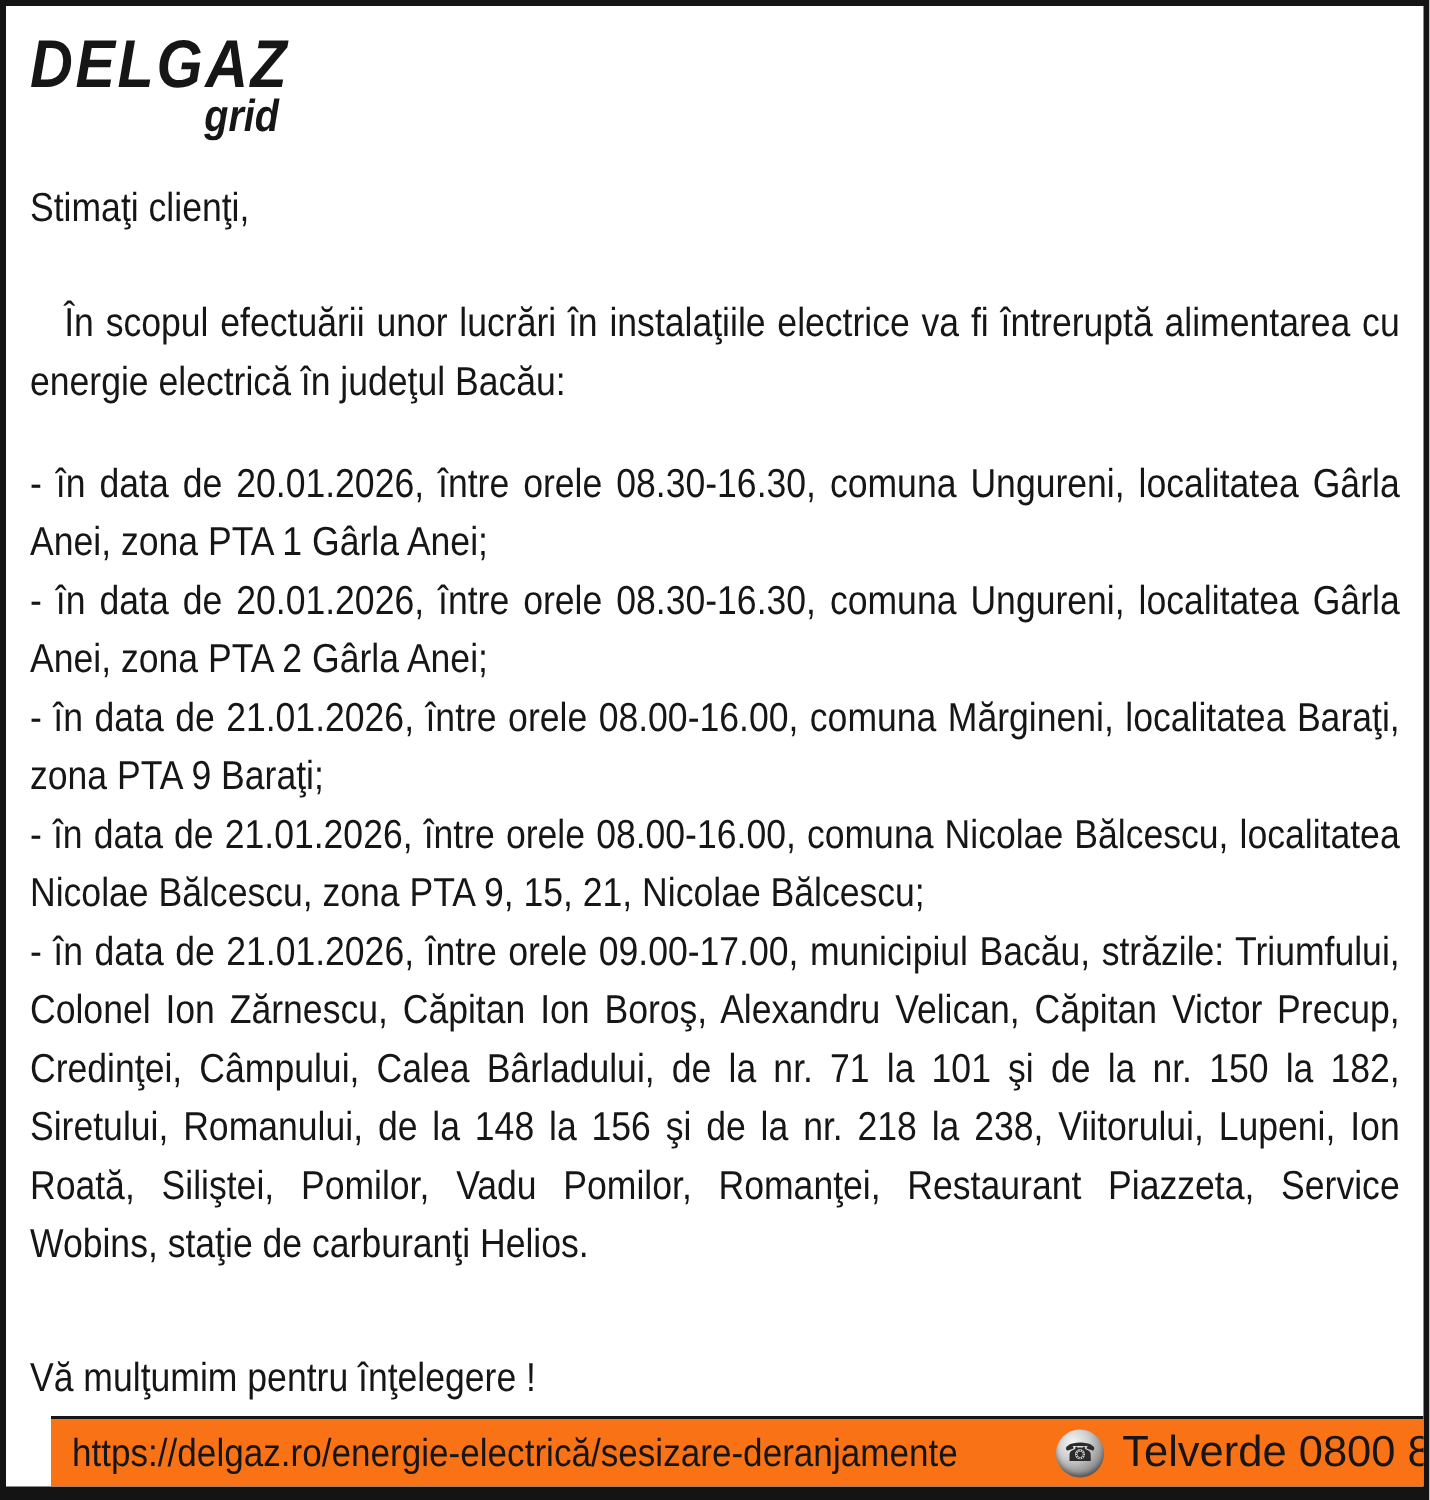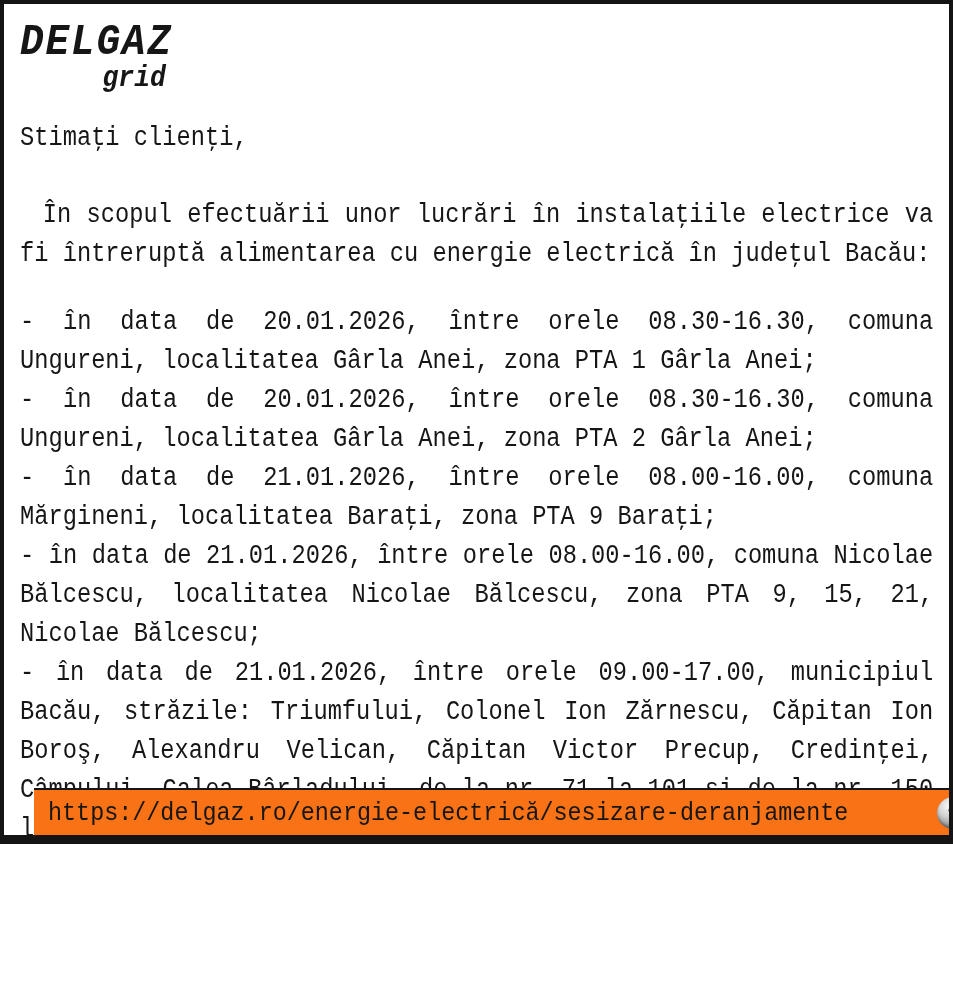--- a/index.html
+++ b/index.html
@@ -1,25 +1,25 @@
 <!DOCTYPE html>
 <html><head>
 <meta charset="utf-8">
 <style>
   html, body { margin: 0; padding: 0; background: #ffffff; }
   .page {
     position: relative;
     box-sizing: border-box;
     width: 953px;
-    height: 844px;
+    height: 1000px;
     background: #ffffff;
     border: 4px solid #141414;
     border-bottom-width: 9px;
     overflow: hidden;
-    font-family: Liberation Mono, monospace;
+    font-family: Liberation Sans, sans-serif;
     color: #161616;
   }
   
   .content-scale {
     position: absolute;
     top: 14px;
     left: 16px;
     width: 1040px;
     transform: scaleX(0.878);
     transform-origin: 0 0;

